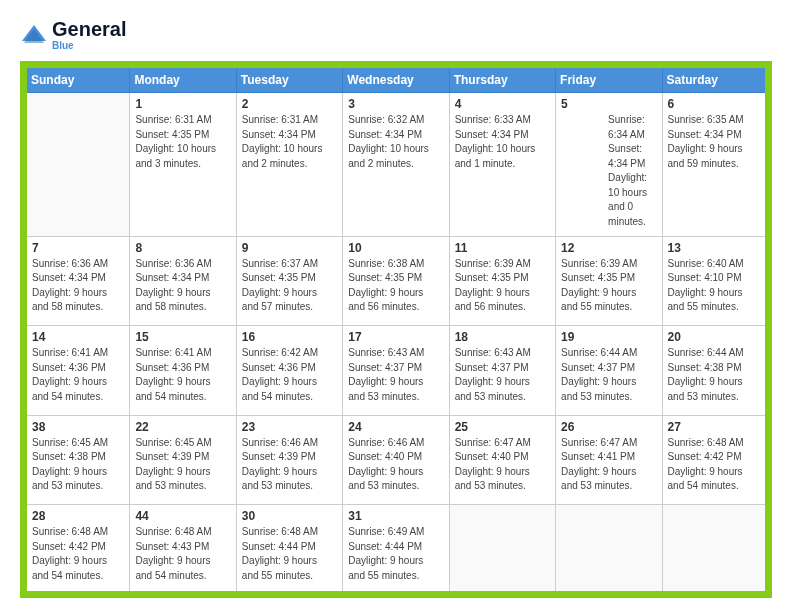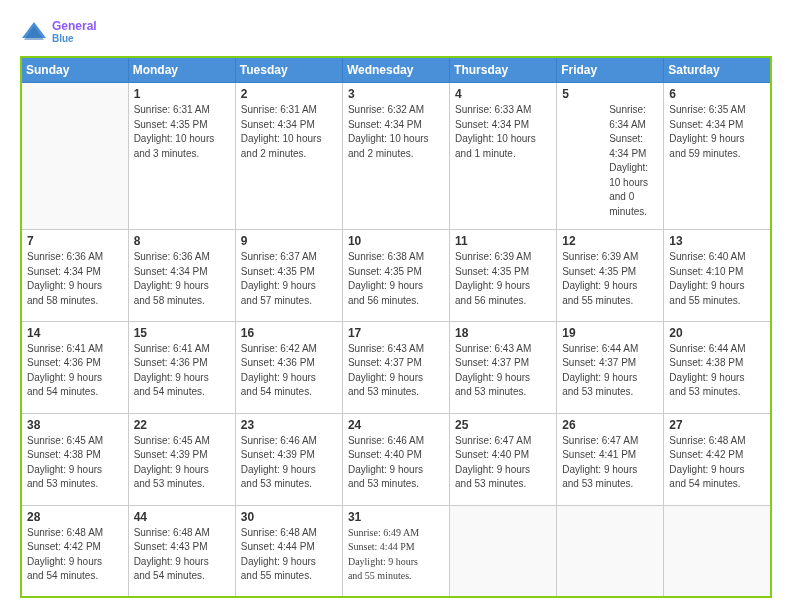--- a/index.html
+++ b/index.html
@@ -27,23 +27,23 @@
       display: flex;
       align-items: center;
       gap: 4px;
     }
     .logo-text {
       display: flex;
       flex-direction: column;
       line-height: 1.1;
     }
     .logo-general {
-      font-size: 12px;
-      font-weight: bold;
-      color: #8b5cf6;
+      font-size: 20px;
+      font-weight: bold;
+      color: #0f172a;
     }
     .logo-blue {
       font-size: 10px;
       font-weight: bold;
       color: #4a90d9;
     }
     .logo-icon {
       width: 28px;
       height: 28px;
     }
@@ -55,21 +55,21 @@
       font-weight: bold;
       color: #333;
       line-height: 1.1;
     }
     .location {
       font-size: 14px;
       color: #555;
     }
     .calendar {
       flex: 1;
-      border: 2px solid #84cc16;
+      border: 7px solid #84cc16;
       border-collapse: collapse;
       width: 100%;
       table-layout: fixed;
     }
     .calendar th {
       background: #4a90d9;
       color: #fff;
       font-size: 12px;
       font-weight: bold;
       padding: 5px 4px;
@@ -346,21 +346,21 @@
           </td>
           <td>
             <span class="day-num">30</span>
             <div class="day-info" style="white-space: pre-line;">Sunrise: 6:48 AM
 Sunset: 4:44 PM
 Daylight: 9 hours
 and 55 minutes.</div>
           </td>
           <td>
             <span class="day-num">31</span>
-            <div class="day-info" style="white-space: pre-line; font-family: Liberation Serif, serif;">Sunrise: 6:49 AM
+            <div class="day-info" style="white-space: pre-line;">Sunrise: 6:49 AM
 Sunset: 4:44 PM
 Daylight: 9 hours
 and 55 minutes.</div>
           </td>
           <td class="empty"></td>
           <td class="empty"></td>
           <td class="empty"></td>
         </tr>
       </tbody>
   </table>

